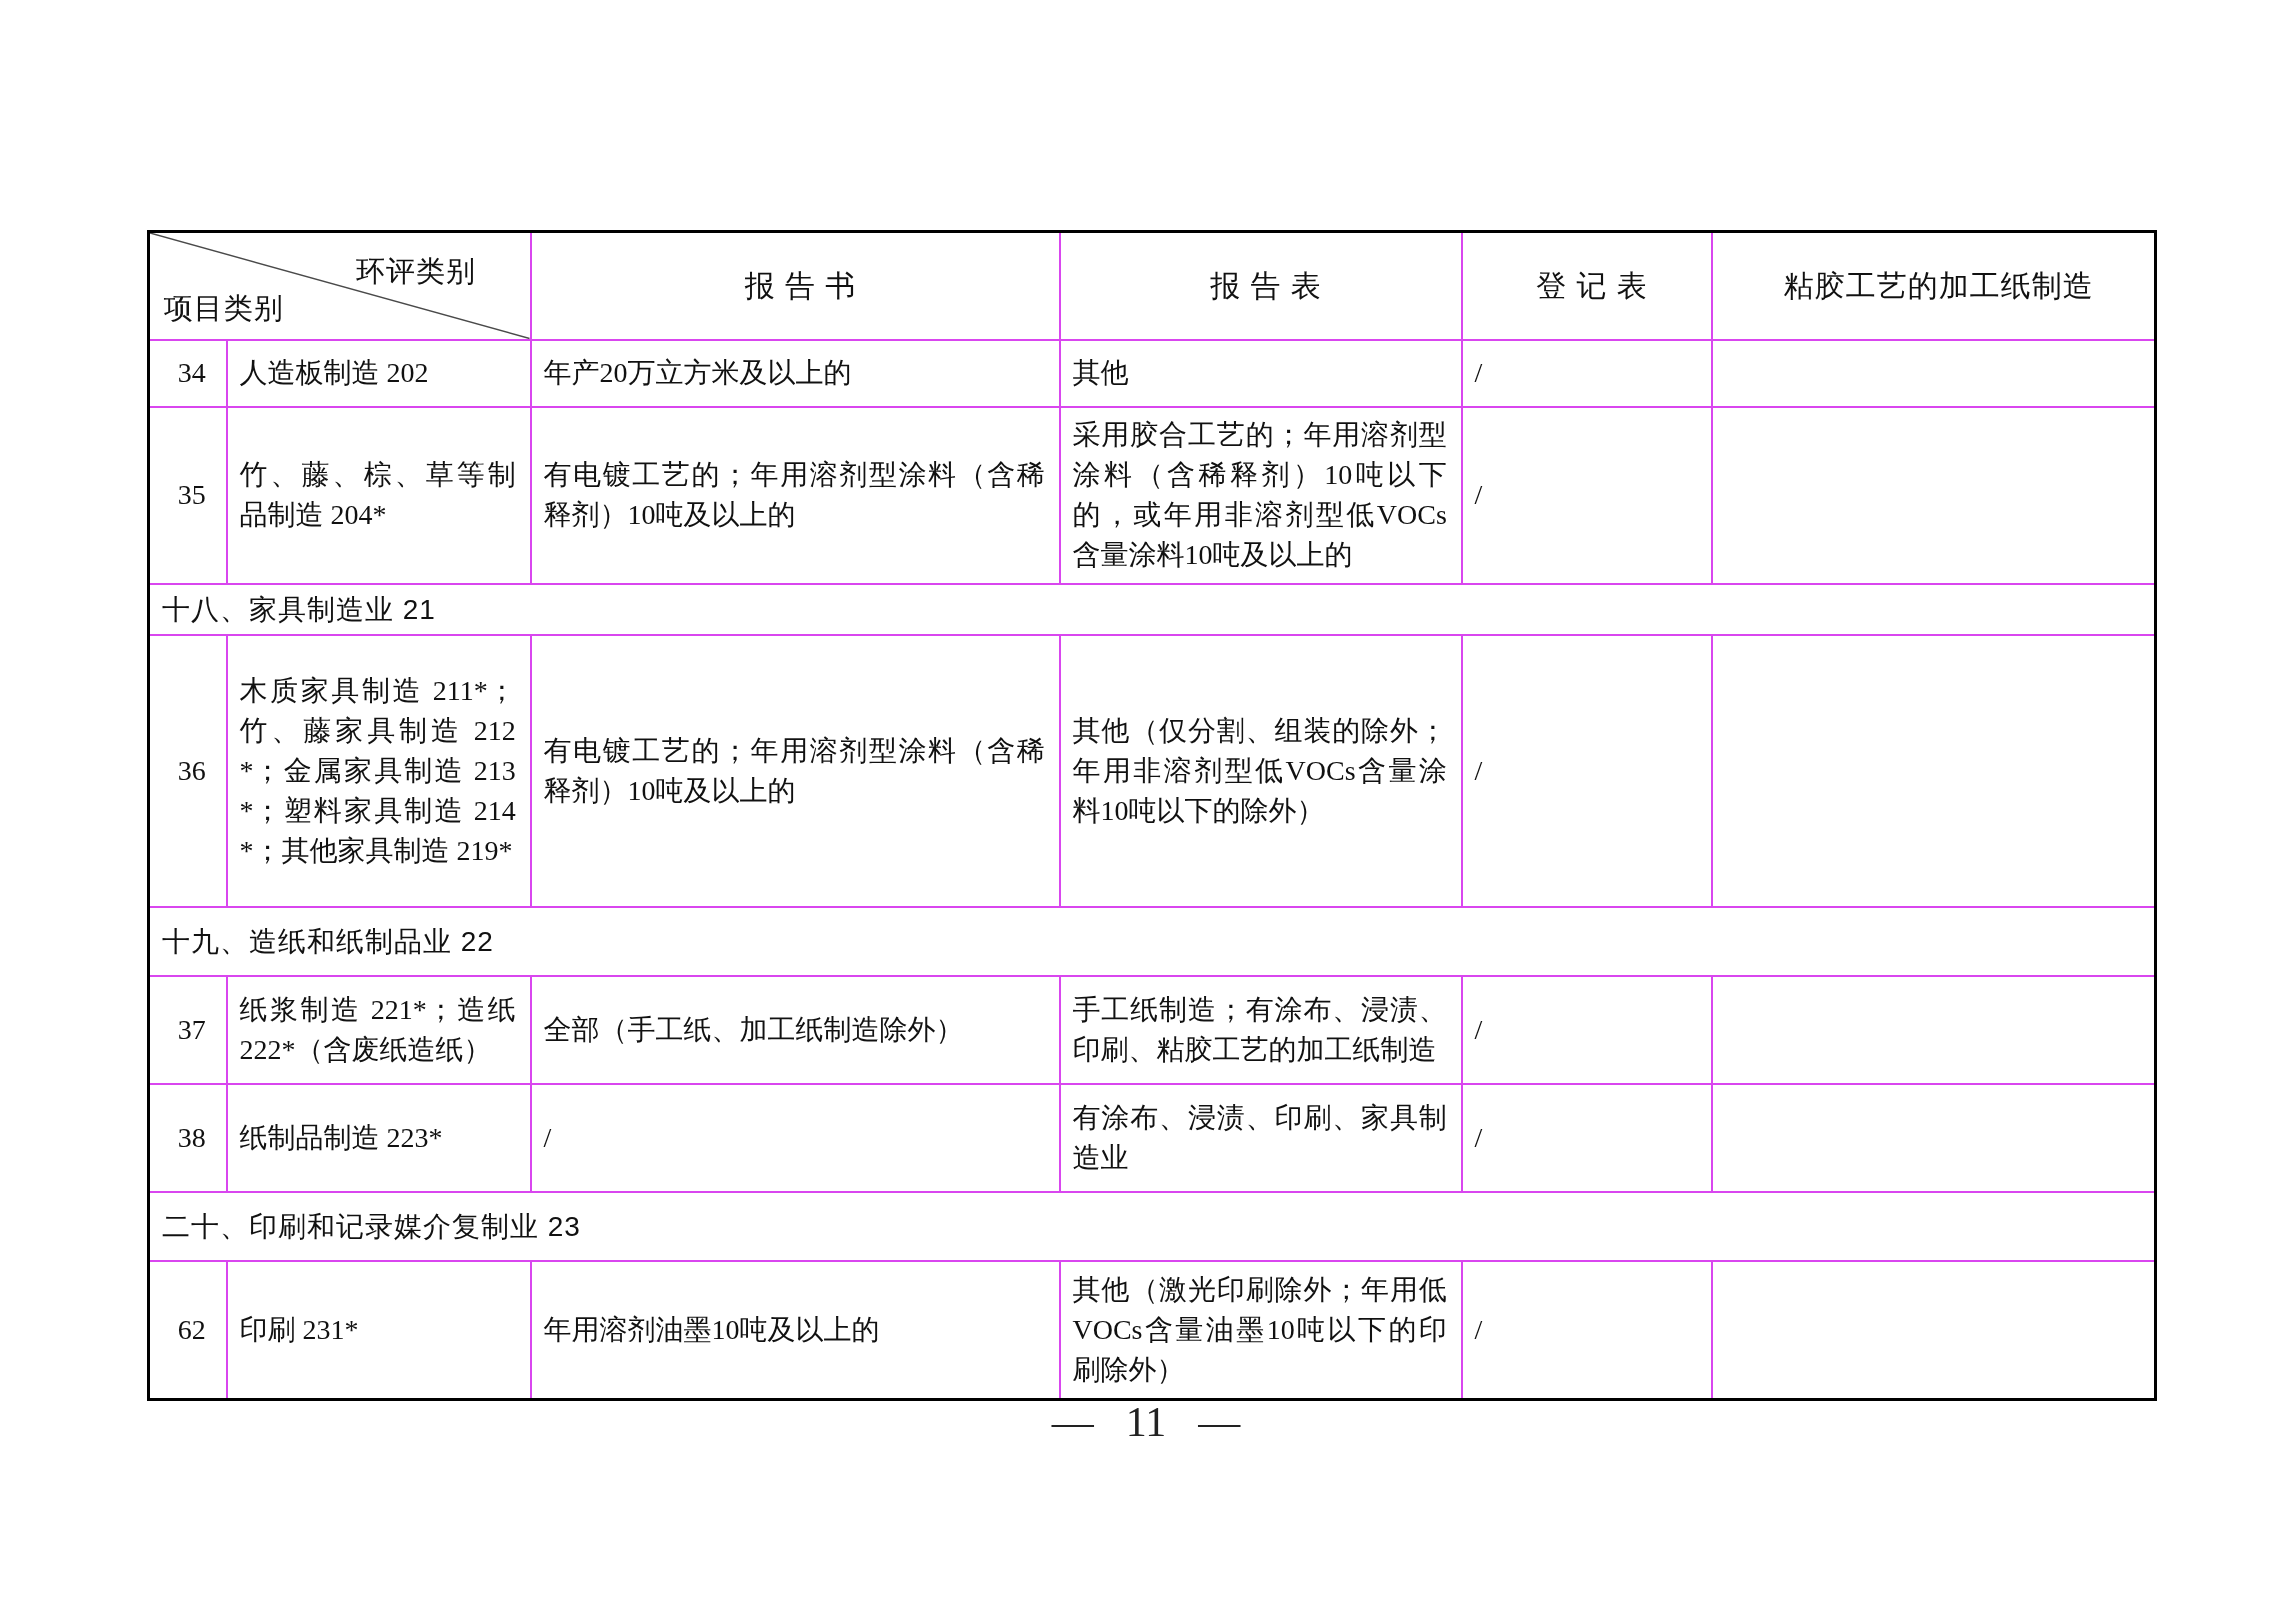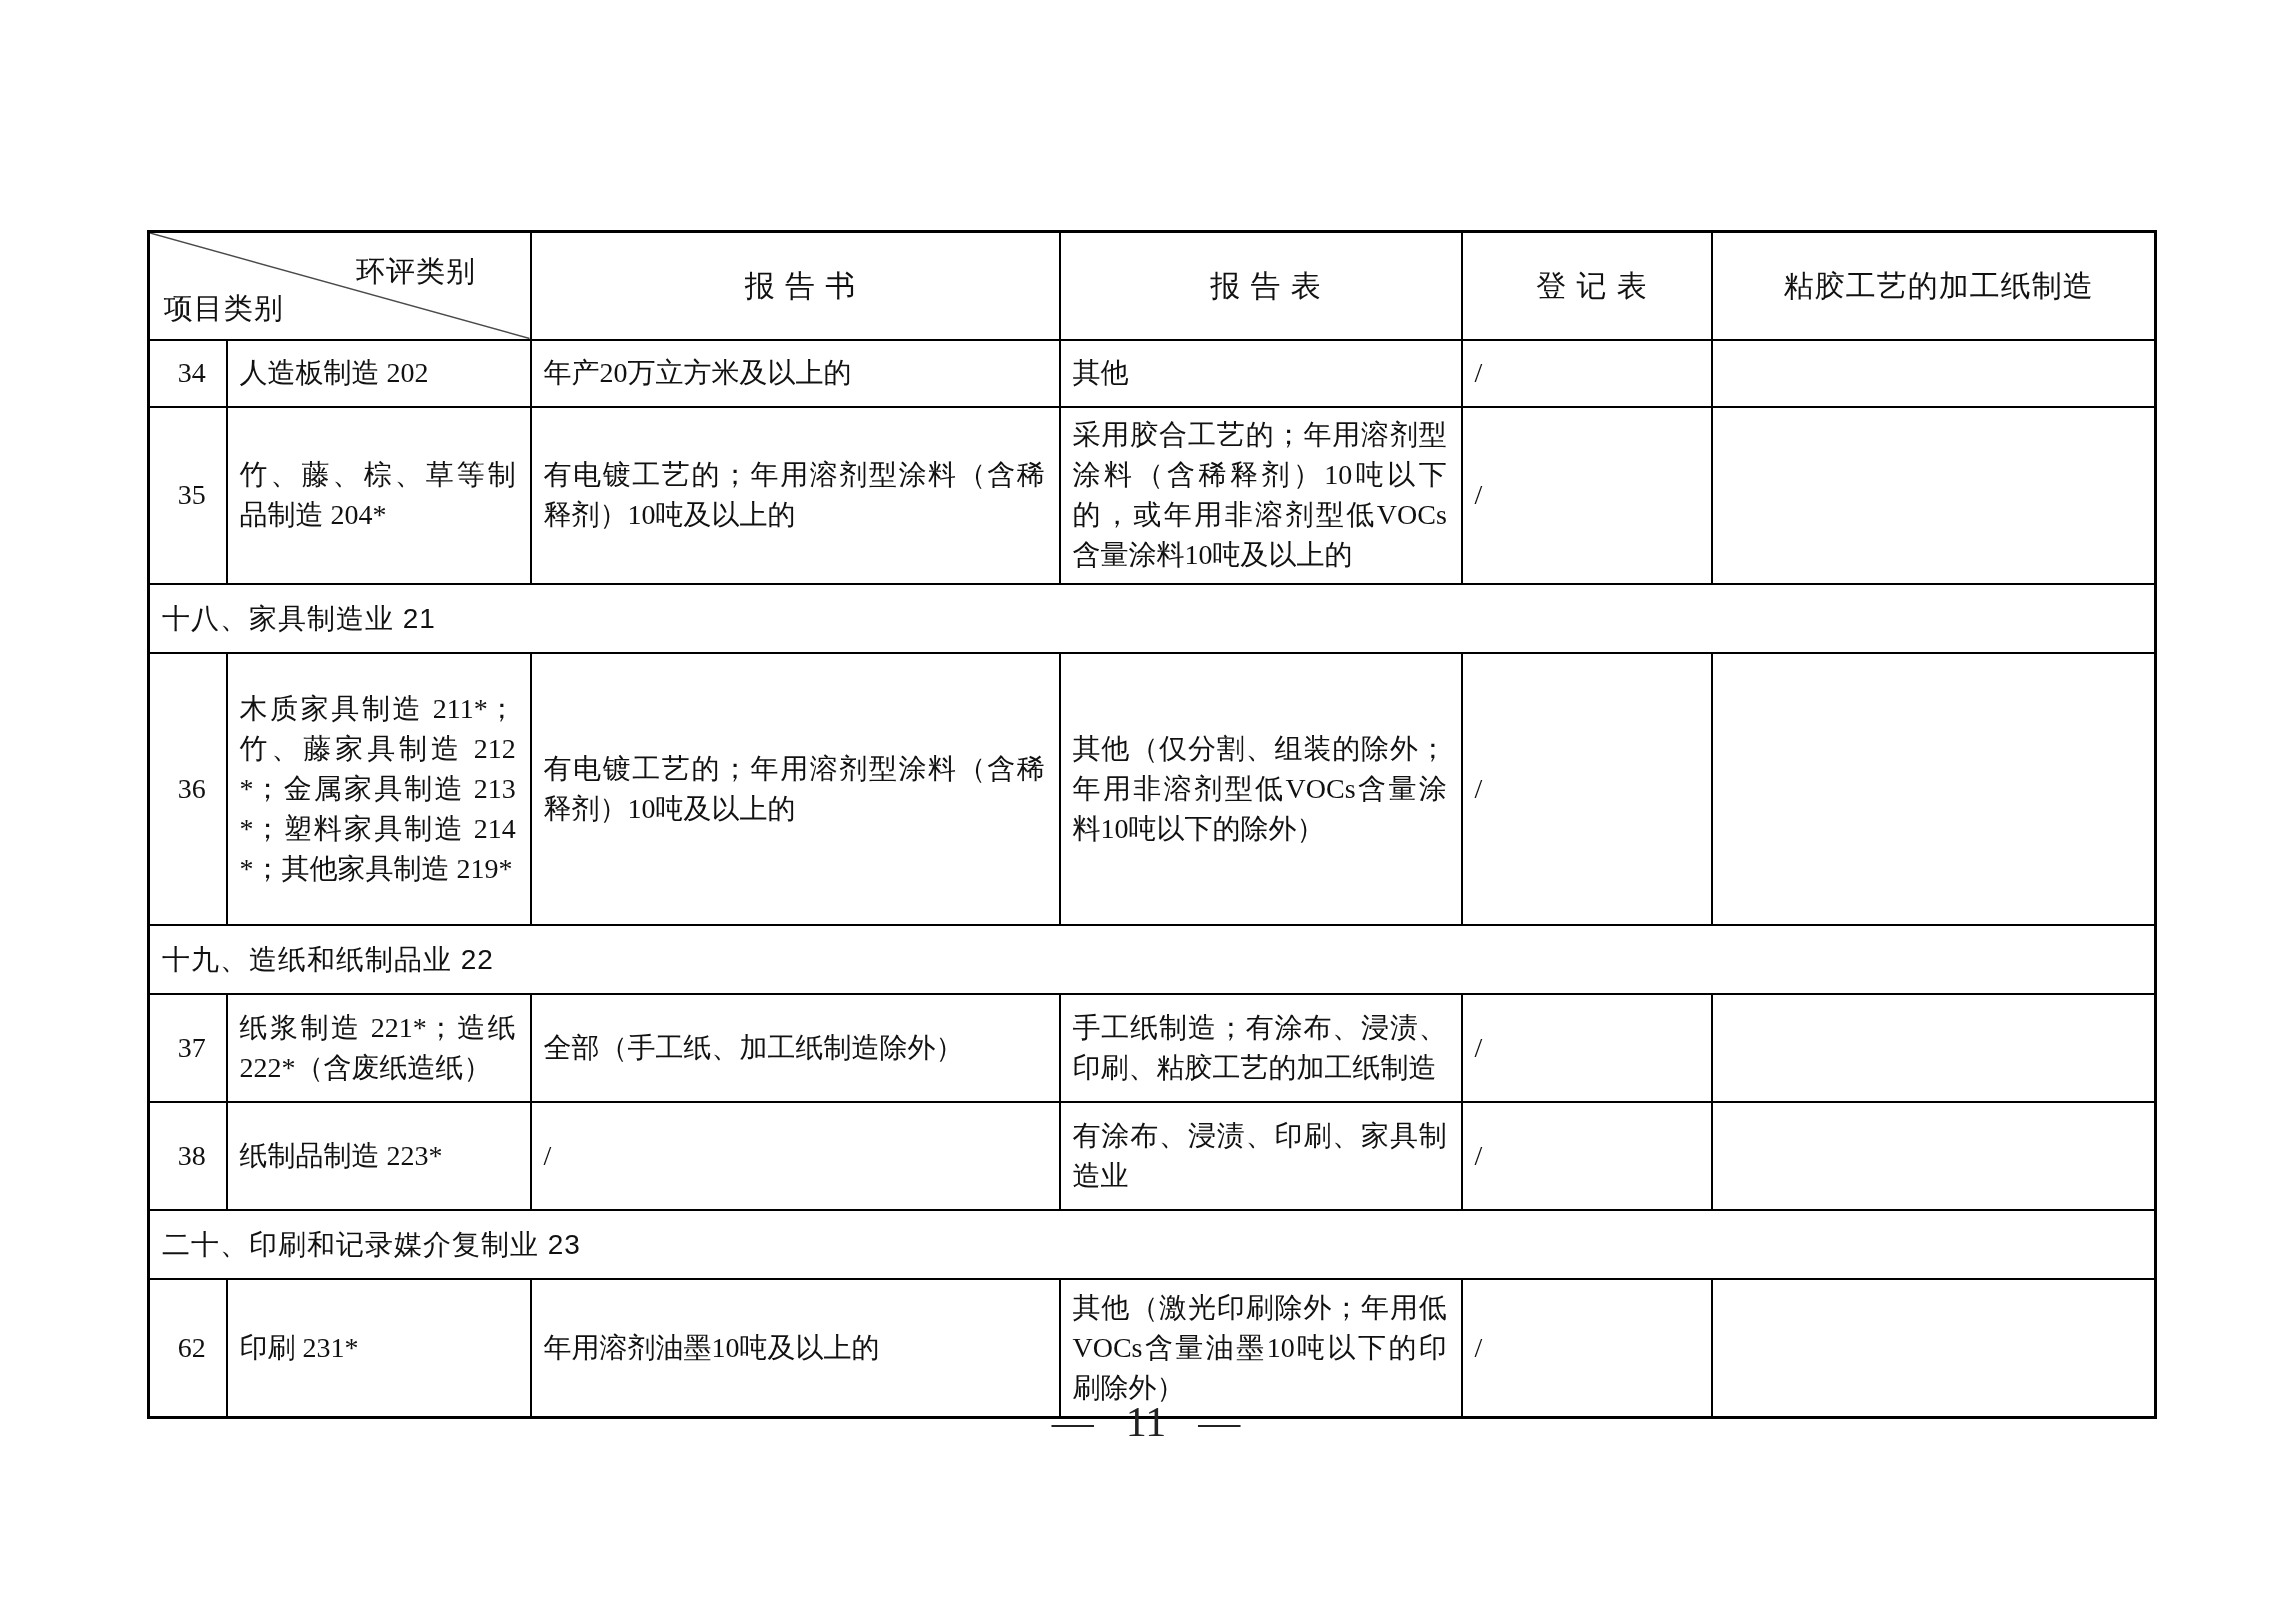--- a/index.html
+++ b/index.html
@@ -12,21 +12,21 @@
     overflow:hidden;
   }
   table.eia{
     position:absolute;left:147px;top:230px;
     width:2007px;
     border-collapse:collapse;
     table-layout:fixed;
     border:3.9px solid #000;
   }
   .eia th,.eia td{
-    border:2px solid #000000;
+    border:2px solid #d946ef;
     vertical-align:middle;
     font-size:28px;
     line-height:40px;
     font-weight:normal;
     word-break:break-all;
     overflow:hidden;
     padding-left:12px;
   }
   .eia thead tr{height:108px;}
   .eia thead th{
@@ -104,21 +104,21 @@
           <td class="sens"></td>
         </tr>
         <tr style="height: 162px;">
           <td class="num">35</td>
           <td class="txt">竹、藤、棕、草等制品制造 204*</td>
           <td class="txt">有电镀工艺的；年用溶剂型涂料（含稀释剂）10吨及以上的</td>
           <td class="txt">采用胶合工艺的；年用溶剂型涂料（含稀释剂）10吨以下的，或年用非溶剂型低VOCs含量涂料10吨及以上的</td>
           <td class="slash">/</td>
           <td class="sens"></td>
         </tr>
-        <tr style="height: 69px;">
+        <tr style="height: 51px;">
           <td colspan="6" class="section">十八、家具制造业 21</td>
         </tr>
         <tr style="height: 272px;">
           <td class="num">36</td>
           <td class="txt">木质家具制造 211*；竹、藤家具制造 212*；金属家具制造 213*；塑料家具制造 214*；其他家具制造 219*</td>
           <td class="txt">有电镀工艺的；年用溶剂型涂料（含稀释剂）10吨及以上的</td>
           <td class="txt">其他（仅分割、组装的除外；年用非溶剂型低VOCs含量涂料10吨以下的除外）</td>
           <td class="slash">/</td>
           <td class="sens"></td>
         </tr>

